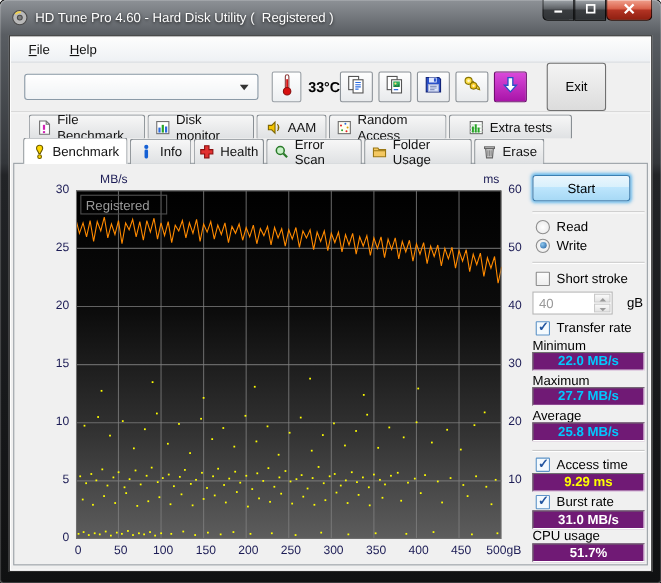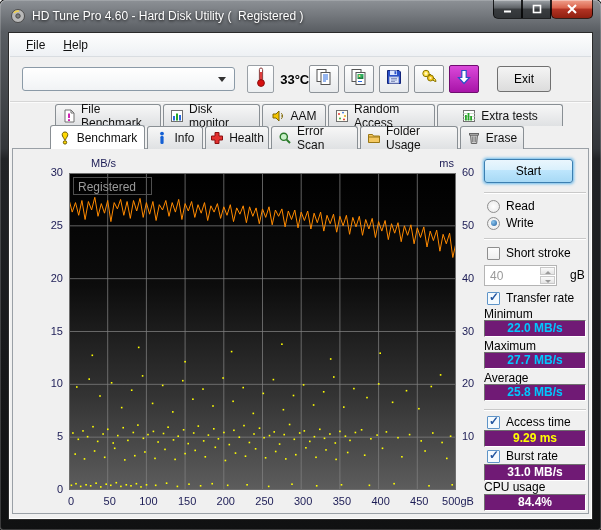--- a/index.html
+++ b/index.html
@@ -36,33 +36,33 @@
   .combo .arrow{position:absolute;right:8px;top:9px;width:0;height:0;border-left:4px solid transparent;
     border-right:4px solid transparent;border-top:5px solid #333;}
   .temp-btn{width:28px;height:28px;margin-left:12px;border:1px solid #9aa0a6;border-radius:2px;
     background:linear-gradient(#ffffff,#eceff1);display:flex;align-items:center;justify-content:center;}
   .temp-text{font-size:13px;font-weight:bold;color:#000;margin-left:6px;}
   .tool-group{display:flex;gap:5px;margin-left:auto;}
   .tool-btn{width:30px;height:28px;border:1px solid #8d9399;border-radius:2px;
     background:linear-gradient(#fefefe,#e8eaec);display:flex;align-items:center;justify-content:center;}
   .tool-btn svg{width:20px;height:20px;}
   .tool-btn.magenta{background:linear-gradient(#da49da,#a814a8);border-color:#6f0d6f;}
-  .exit-btn{margin-left:18px;margin-right:28px;width:56px;height:26px;border:1px solid #707070;border-radius:3px;
+  .exit-btn{margin-left:18px;margin-right:28px;width:56px;height:44px;border:1px solid #707070;border-radius:3px;
     background:linear-gradient(#f4f4f4,#dcdcdc);font-size:12px;color:#000;display:flex;align-items:center;justify-content:center;}
   
-  .tabrow{position:absolute;display:flex;margin-left:29px;}
+  .tabrow{position:absolute;display:flex;}
   .tabrow.row1{left:17px;top:71px;height:22px;}
   .tabrow.row2{left:12px;top:93px;height:23px;z-index:3;}
   .tab{display:flex;align-items:center;justify-content:center;gap:5px;font-size:12px;color:#111;
     border:1px solid #898f94;border-bottom:none;border-radius:3px 3px 0 0;
     background:linear-gradient(#f7f7f7,#dfe1e3);padding:0 6px;margin-right:2px;}
   .tab-icon{width:14px;height:14px;flex:0 0 auto;}
   .tab-icon svg{width:14px;height:14px;display:block;}
   .row1 .tab:nth-child(1){width:106px}.row1 .tab:nth-child(2){width:97px}.row1 .tab:nth-child(3){width:64px}
-  .row1 .tab:nth-child(4){width:107px}.row1 .tab:nth-child(5){width:126px}
+  .row1 .tab:nth-child(4){width:107px}.row1 .tab:nth-child(5){width:112px}
   .row2 .tab:nth-child(1){width:95px}.row2 .tab:nth-child(2){width:56px}.row2 .tab:nth-child(3){width:64px}
   .row2 .tab:nth-child(4){width:87px}.row2 .tab:nth-child(5){width:98px}.row2 .tab:nth-child(6){width:64px}
   .tab.active{background:#ffffff;height:24px;margin-top:-1px;box-shadow:0 2px 0 #f0f0f0;}
   
   .content-panel{position:absolute;left:3px;top:115px;width:577px;height:366px;background:#f0f0f0;
     border:1px solid #9aa0a6;z-index:2;}
   .plot{position:absolute;left:56px;top:24px;width:387px;height:317px;}
   .axis-label{position:absolute;font-size:11px;color:#1c1c55;}
   .axis-unit{position:absolute;font-size:11px;color:#1c1c55;}
   
@@ -606,17 +606,17 @@
 
       <div class="ctl on" style="left:474px;top:300px">
         <span class="box">
             <span class="mark">✓</span>
           </span>
         <span>Burst rate</span>
       </div>
       <div class="vbox" style="top: 315px; color: rgb(255, 255, 255);">31.0 MB/s</div>
 
       <span class="field-label" style="top:331px">CPU usage</span>
-      <div class="vbox" style="top: 345px; color: rgb(255, 255, 255);">84.4%</div>
+      <div class="vbox" style="top: 345px; color: rgb(255, 255, 255);">51.7%</div>
 
     </div>
   </div>
 </div>
 
 </body></html>

